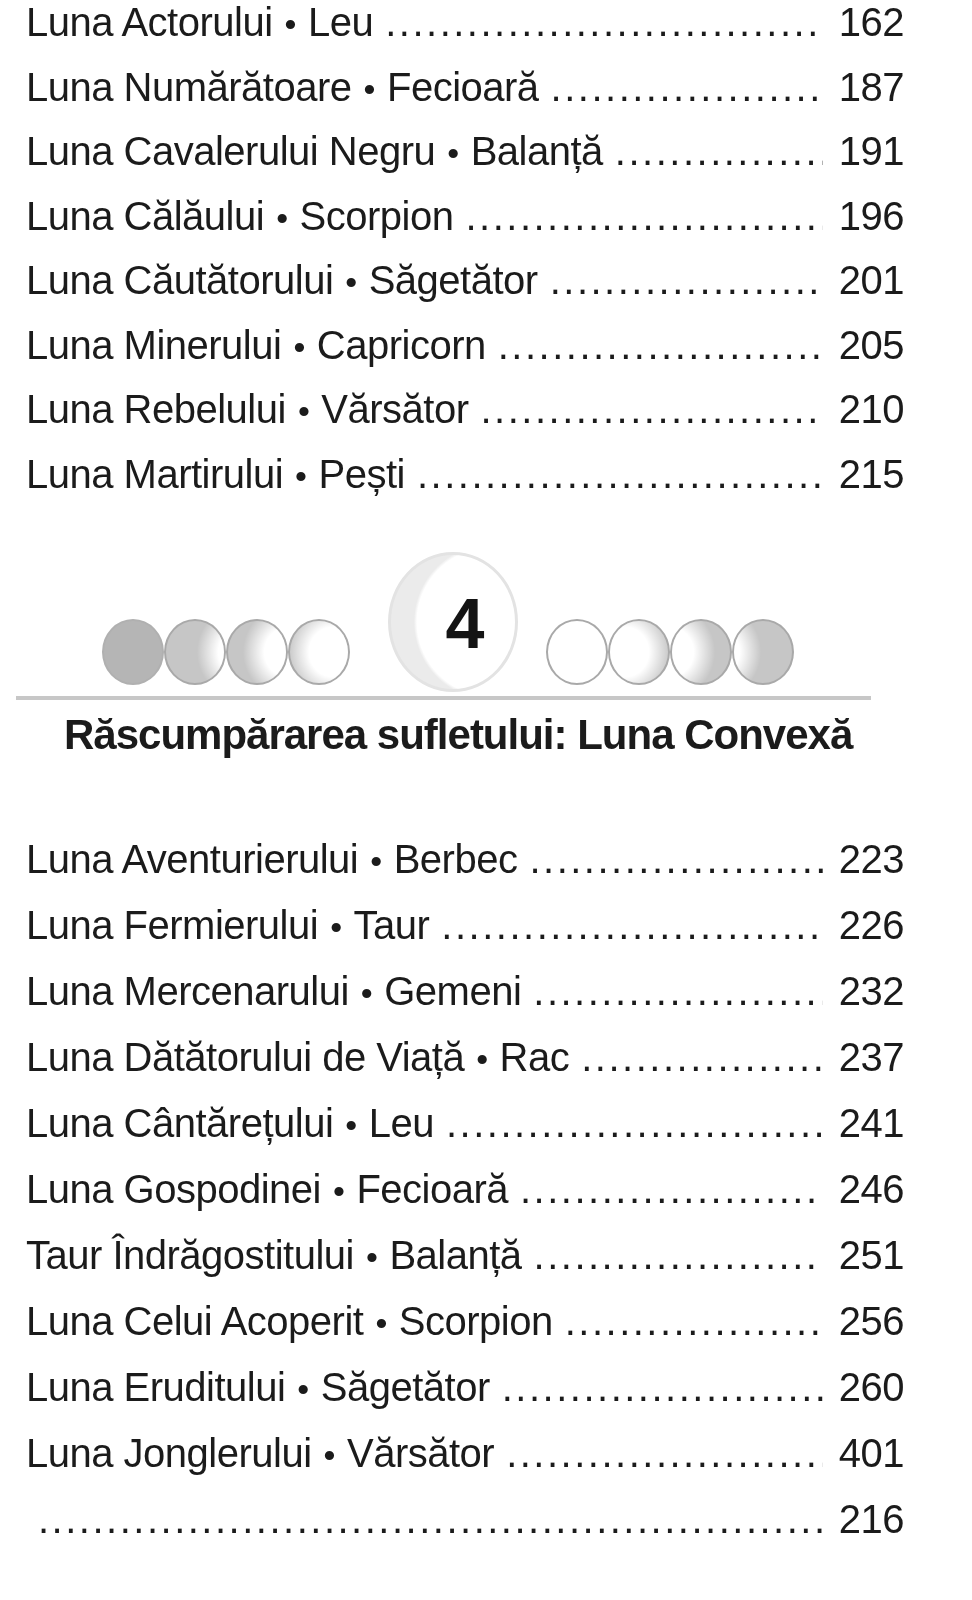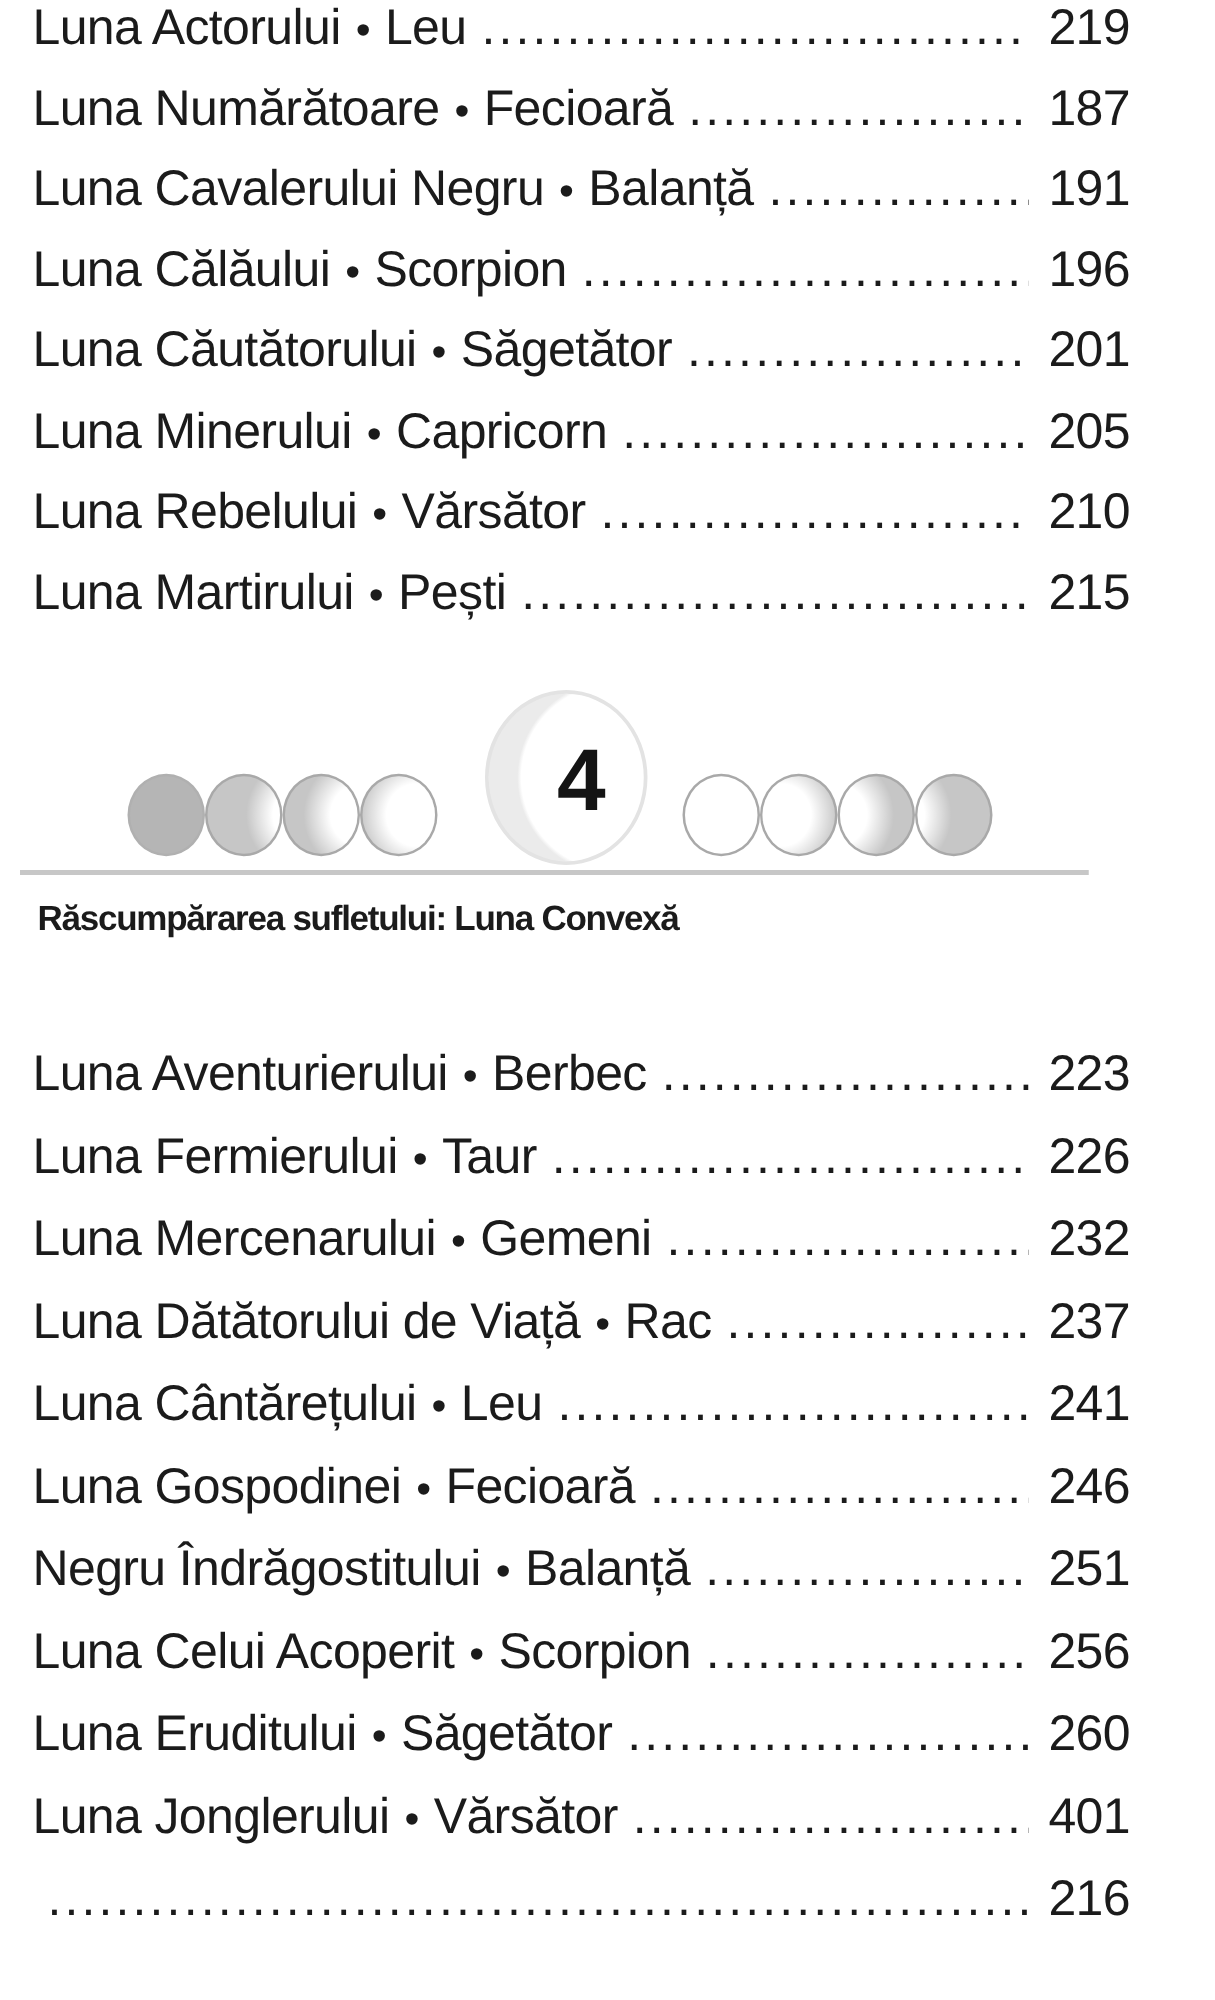--- a/index.html
+++ b/index.html
@@ -99,38 +99,38 @@
     line-height:1;
   }
 
   
   .divider-line {
     margin:4px 57px 0 16px;
     height:4px;
     background:#c7c7c7;
   }
   .chapter-title {
-    margin:9px 24px 0 30px;
-    font-size:28px;
+    margin:9px 24px 0 64px;
+    font-size:42px;
     font-weight:bold;
     letter-spacing:-1px;
     line-height:52px;
     white-space:nowrap;
   }
 </style>
 </head>
 <body>
 
 <div class="page">
 
   <div class="toc toc-top">
     <div class="row">
       <span class="entry-text"><span>Luna Actorului</span><span class="bullet">•</span><span>Leu</span></span>
       <span class="leader"></span>
-      <span class="pagenum">219</span>
+      <span class="pagenum">162</span>
     </div>
     <div class="row">
       <span class="entry-text"><span>Luna Numărătoare</span><span class="bullet">•</span><span>Fecioară</span></span>
       <span class="leader"></span>
       <span class="pagenum">187</span>
     </div>
     <div class="row">
       <span class="entry-text"><span>Luna Cavalerului Negru</span><span class="bullet">•</span><span>Balanță</span></span>
       <span class="leader"></span>
       <span class="pagenum">191</span>
@@ -205,21 +205,21 @@
       <span class="entry-text"><span>Luna Cântărețului</span><span class="bullet">•</span><span>Leu</span></span>
       <span class="leader"></span>
       <span class="pagenum">241</span>
     </div>
     <div class="row">
       <span class="entry-text"><span>Luna Gospodinei</span><span class="bullet">•</span><span>Fecioară</span></span>
       <span class="leader"></span>
       <span class="pagenum">246</span>
     </div>
     <div class="row">
-      <span class="entry-text"><span>Negru Îndrăgostitului</span><span class="bullet">•</span><span>Balanță</span></span>
+      <span class="entry-text"><span>Taur Îndrăgostitului</span><span class="bullet">•</span><span>Balanță</span></span>
       <span class="leader"></span>
       <span class="pagenum">251</span>
     </div>
     <div class="row">
       <span class="entry-text"><span>Luna Celui Acoperit</span><span class="bullet">•</span><span>Scorpion</span></span>
       <span class="leader"></span>
       <span class="pagenum">256</span>
     </div>
     <div class="row">
       <span class="entry-text"><span>Luna Eruditului</span><span class="bullet">•</span><span>Săgetător</span></span>

